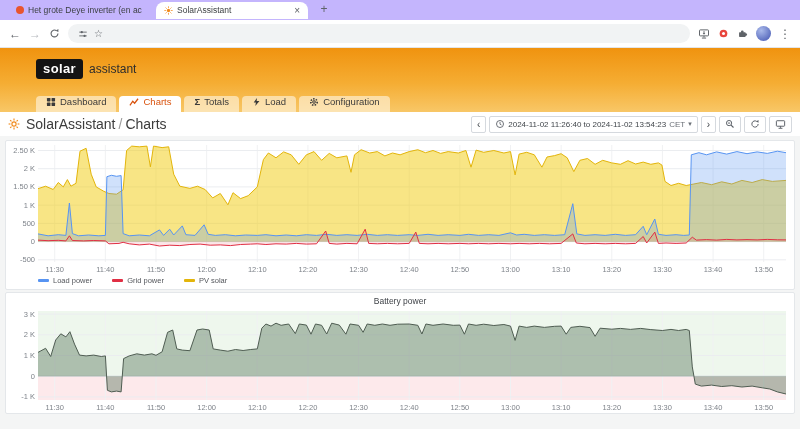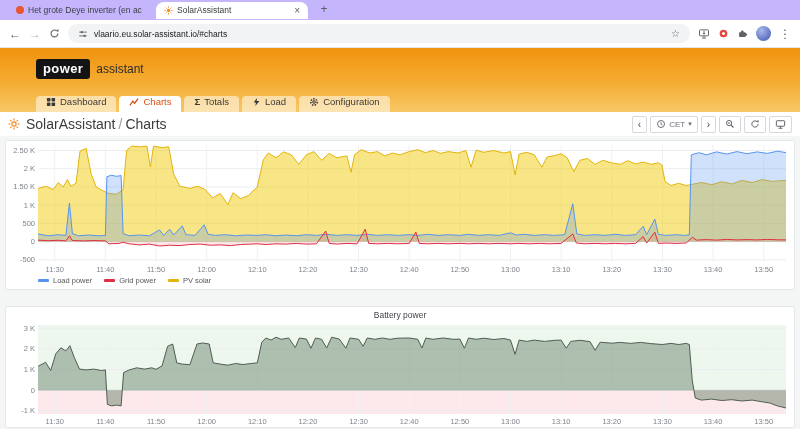--- a/index.html
+++ b/index.html
@@ -35,22 +35,22 @@
   .crumbs{font-size:14px;color:#3c3c3c}
   .crumb-sep{color:#9a9a9a;margin:0 3px}
   .time-controls{margin-left:auto;display:flex;align-items:center;gap:3px}
   .tc-btn{height:17px;border:1px solid #d5d9de;background:#fff;border-radius:2px;display:flex;align-items:center;gap:3px;padding:0 5px;font-size:8px;color:#41464b}
   .tc-chevron{font-size:10px;color:#41464b}
   .tc-caret{font-size:7px;color:#6b7077}
   .tz{color:#6b7077}
   
   .content{height:293px;background:#f4f5f5;padding:4px 5px 0}
   .panel{background:#fff;border:1px solid #e4e7ea;border-radius:2px}
-  .panel+.panel{margin-top:16px}
-  .legend{display:flex;align-items:center;gap:12px;padding:1px 0 4px 32px}
+  .panel+.panel{margin-top:2px}
+  .legend{display:flex;align-items:center;gap:20px;padding:1px 0 4px 32px}
   .legend-item{display:flex;align-items:center;gap:4px;font-size:7.5px;color:#54575c}
   .legend-swatch{width:11px;height:3px;border-radius:1px;display:inline-block}
   .panel-title{text-align:center;font-size:8.5px;color:#404449;padding:3px 0 1px}
   text{font-family:"Liberation Sans",sans-serif}
 </style>
 </head>
 <body>
 
 <div class="tabstrip">
   <div class="tab tab-inactive">
@@ -92,21 +92,20 @@
     <span>
       <svg width="10" height="10" viewBox="0 0 16 16">
           <g stroke="#5f6368" stroke-width="1.4">
             <line x1="2" y1="5" x2="14" y2="5"></line>
             <line x1="2" y1="11" x2="14" y2="11"></line>
           </g>
           <circle cx="6" cy="5" r="1.8" fill="#5f6368"></circle>
           <circle cx="10.5" cy="11" r="1.8" fill="#5f6368"></circle>
         </svg>
     </span>
-    <span class="omni-url">vlaario.eu.solar-assistant.io/#charts</span>
     <span class="omni-star">☆</span>
   </div>
   <div class="tb-right">
     <span>
       <svg width="12" height="12" viewBox="0 0 16 16">
           <rect x="2" y="2.5" width="12" height="8" rx="1" fill="none" stroke="#5f6368" stroke-width="1.3"></rect>
           <line x1="8" y1="4.2" x2="8" y2="7.2" stroke="#5f6368" stroke-width="1.3"></line>
           <polygon points="6.3,6.8 9.7,6.8 8,9" fill="#5f6368"></polygon>
           <line x1="8" y1="10.5" x2="8" y2="12.6" stroke="#5f6368" stroke-width="1.3"></line>
           <line x1="5.2" y1="13.4" x2="10.8" y2="13.4" stroke="#5f6368" stroke-width="1.3"></line>
@@ -127,21 +126,21 @@
           </g>
         </svg>
     </span>
     <span class="avatar"></span>
     <span class="tb-icon">⋮</span>
   </div>
 </div>
 
 <div class="app-header">
   <div class="logo-row">
-    <span class="logo-box">power</span>
+    <span class="logo-box">solar</span>
     <span class="logo-suffix">assistant</span>
   </div>
   <div class="nav-tabs">
     <div class="nav-tab">
       <span>
           <svg width="10" height="10" viewBox="0 0 16 16">
             <g fill="currentColor">
               <rect x="1.5" y="1.5" width="5.6" height="5.6" rx="1"></rect>
               <rect x="8.9" y="1.5" width="5.6" height="5.6" rx="1"></rect>
               <rect x="1.5" y="8.9" width="5.6" height="5.6" rx="1"></rect>
@@ -206,20 +205,21 @@
     <div class="tc-btn">
         <span class="tc-chevron">‹</span>
       </div>
     <div class="tc-btn">
       <span>
           <svg width="10" height="10" viewBox="0 0 16 16">
             <circle cx="8" cy="8" r="5.6" fill="none" stroke="#5a5f66" stroke-width="1.4"></circle>
             <path d="M8 4.8 V8.3 L10.4 9.6" fill="none" stroke="#5a5f66" stroke-width="1.3"></path>
           </svg>
         </span>
+      <span>2024-11-02 11:26:40 to 2024-11-02 13:54:23</span>
       <span class="tz">CET</span>
       <span class="tc-caret">▾</span>
     </div>
     <div class="tc-btn">
         <span class="tc-chevron">›</span>
       </div>
     <div class="tc-btn">
       <span>
           <svg width="10" height="10" viewBox="0 0 16 16">
             <circle cx="6.5" cy="6.5" r="4.2" fill="none" stroke="#5a5f66" stroke-width="1.5"></circle>

